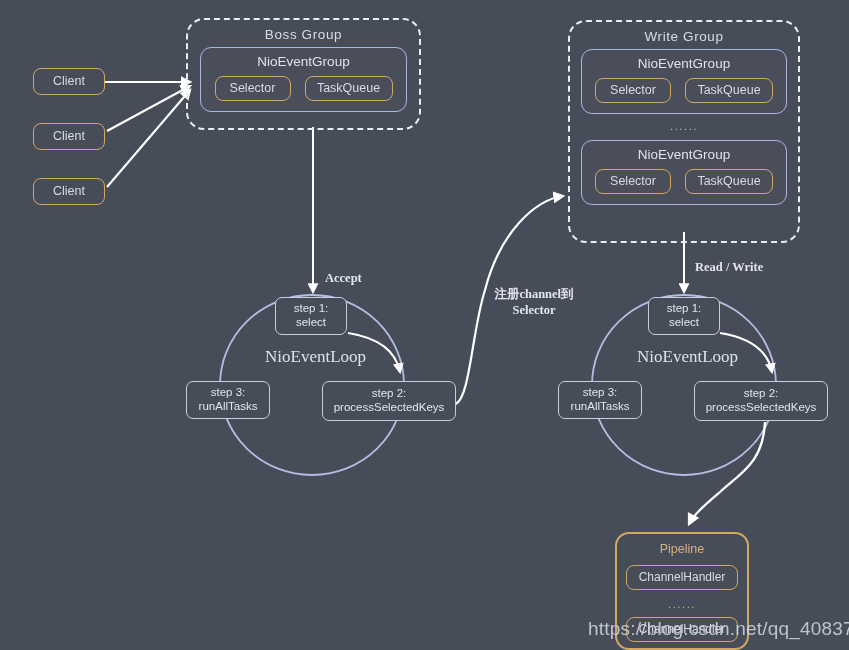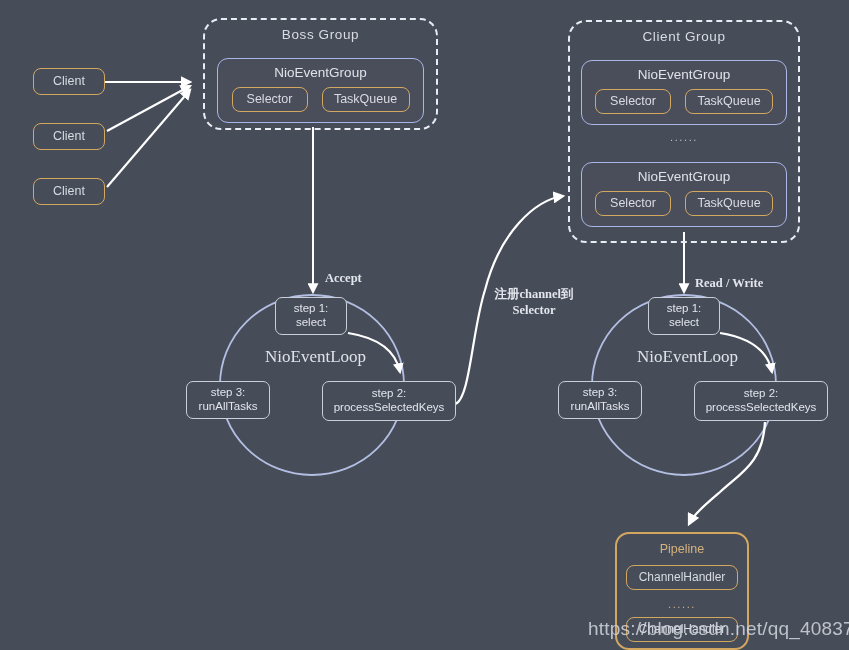--- a/index.html
+++ b/index.html
@@ -41,21 +41,20 @@
     color: #d9dce3;
     letter-spacing: 0.6px;
   }
   
   .box-blue {
     border: 1.6px solid #a8b6e8;
     border-radius: 11px;
     background: rgba(255,255,255,0.012);
     justify-content: flex-start;
     padding-top: 6px;
-    margin-top: 11px;
   }
   .box-blue .bx-title {
     font-size: 13.5px;
     color: #dfe2e9;
   }
   .slots {
     display: flex;
     flex-direction: row;
     gap: 14px;
     margin-top: 6px;
@@ -159,38 +158,38 @@
   <div class="node box-gold" style="left:33px; top:68px; width:72px; height:27px;">
     <span>Client</span>
   </div>
   <div class="node box-gold" style="left:33px; top:123px; width:72px; height:27px;">
     <span>Client</span>
   </div>
   <div class="node box-gold" style="left:33px; top:178px; width:72px; height:27px;">
     <span>Client</span>
   </div>
 
-  <div class="node group-dashed" style="left:203px; top:18px; width:235px; height:112px;">
+  <div class="node group-dashed" style="left:186px; top:18px; width:235px; height:112px;">
     <span class="group-title">Boss Group</span>
 
     <div class="node box-blue" style="position:relative; left:0; top:4px; width:207px; height:65px;">
       <span class="bx-title">NioEventGroup</span>
       <div class="slots">
         <div class="box-gold" style="width:76px; height:25px;">
           <span>Selector</span>
         </div>
         <div class="box-gold" style="width:88px; height:25px;">
           <span>TaskQueue</span>
         </div>
       </div>
     </div>
   </div>
 
   <div class="node group-dashed" style="left:568px; top:20px; width:232px; height:223px;">
-    <span class="group-title">Client Group</span>
+    <span class="group-title">Write Group</span>
 
     <div class="node box-blue" style="position:relative; left:0; top:4px; width:206px; height:65px;">
       <span class="bx-title">NioEventGroup</span>
       <div class="slots">
         <div class="box-gold" style="width:76px; height:25px;">
           <span>Selector</span>
         </div>
         <div class="box-gold" style="width:88px; height:25px;">
           <span>TaskQueue</span>
         </div>
@@ -227,21 +226,21 @@
   </div>
 
   <div class="node box-step" style="left:322px; top:381px; width:134px; height:40px;">
     <span>step 2:
 processSelectedKeys</span>
   </div>
 
   <span class="label" style="left:479px; top:286px; width:110px;">注册channel到
 Selector</span>
 
-  <span class="label" style="left:695px; top:276px;">Read / Write</span>
+  <span class="label" style="left:695px; top:260px;">Read / Write</span>
 
   <div class="node box-step" style="left:648px; top:297px; width:72px; height:38px;">
     <span>step 1:
 select</span>
   </div>
 
   <span class="label label-loop" style="left:637px; top:347px;">NioEventLoop</span>
 
   <div class="node box-step" style="left:558px; top:381px; width:84px; height:38px;">
     <span>step 3:

